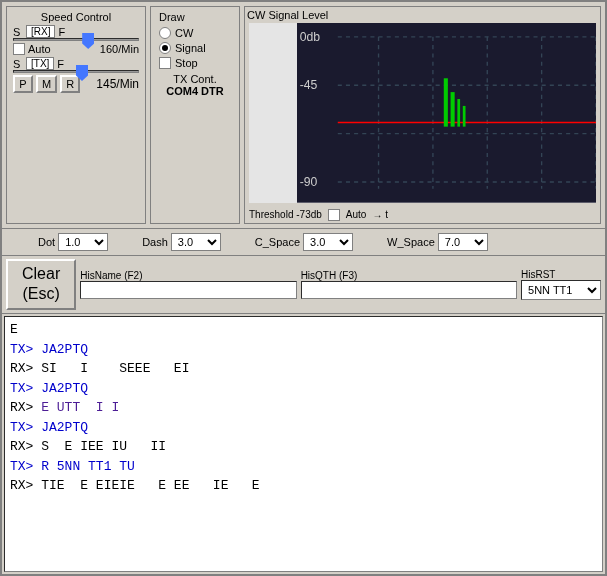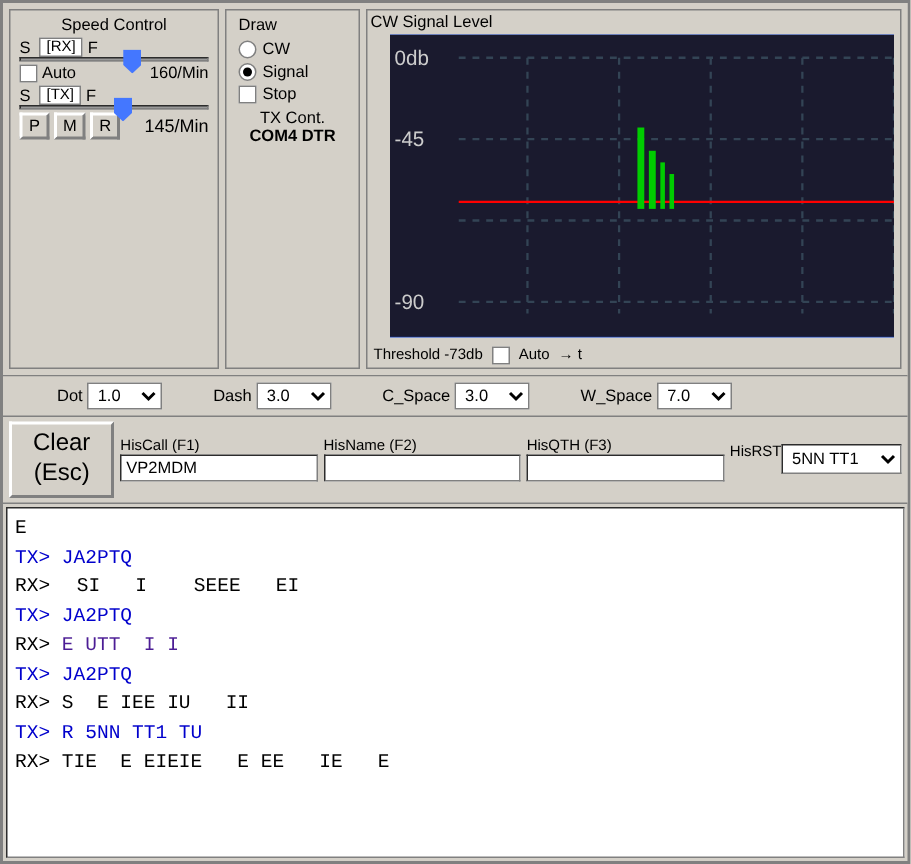--- a/index.html
+++ b/index.html
@@ -163,24 +163,25 @@
       flex-direction: column;
     }
 
     .cw-signal-title {
       font-size: 11px;
       padding: 2px;
     }
 
     .signal-chart {
       flex: 1;
-      background: #1d4ed8;
+      background: #e5e5e5;
       position: relative;
-      margin: 0 4px 4px 15px;
+      margin: 0 4px 4px 4px;
       overflow: hidden;
+      padding-left: 48px;
     }
 
     
     .timing-panel {
       display: flex;
       align-items: center;
       padding: 4px 8px;
       gap: 6px;
       background: #d4d0c8;
       border-bottom: 1px solid #808080;
@@ -444,44 +445,40 @@
     </div>
   </div>
 
   <div class="call-panel">
     <button class="clear-btn">
       <span>Clear</span><br>
       <span>(Esc)</span>
     </button>
 
     <div class="call-group">
-      <span class="call-label">HisCall (F1)</span>
-      <input type="text" class="call-input" value="VP2MDM" style="">
-    </div>
-    <div class="call-group">
       <span class="call-label">HisName (F2)</span>
       <input type="text" class="call-input" value="" style="">
     </div>
     <div class="call-group">
       <span class="call-label">HisQTH (F3)</span>
       <input type="text" class="call-input" value="" style="">
     </div>
-    <div style="display:flex; flex-direction:row;">
+    <div style="display:flex; flex-direction:column;">
       <span class="call-label">HisRST</span>
       <select class="rst-select">
         <option>5NN TT1</option>
       </select>
     </div>
   </div>
 
   <div class="log-area" id="log-area">
 
   <div class="log-line" style="color: black;">E</div>
       <div class="log-line"><span style="color: rgb(0, 0, 204);">TX&gt; </span><span style="color: rgb(0, 0, 204);">JA2PTQ</span></div>
-      <div class="log-line"><span style="color: black;">RX&gt; </span><span style="color: black; margin-left: 10px;">SI   I    SEEE   EI</span></div>
+      <div class="log-line"><span style="color: black;">RX&gt; </span><span style="color: black;">SI   I    SEEE   EI</span></div>
       <div class="log-line"><span style="color: rgb(0, 0, 204);">TX&gt; </span><span style="color: rgb(0, 0, 204);">JA2PTQ</span></div>
       <div class="log-line"><span style="color: black;">RX&gt; </span><span style="color: #4c1d95;">E UTT  I I</span></div>
       <div class="log-line"><span style="color: rgb(0, 0, 204);">TX&gt; </span><span style="color: rgb(0, 0, 204);">JA2PTQ</span></div>
       <div class="log-line"><span style="color: black;">RX&gt; </span><span style="color: black;">S  E IEE IU   II</span></div>
       <div class="log-line"><span style="color: rgb(0, 0, 204);">TX&gt; </span><span style="color: rgb(0, 0, 204);">R 5NN TT1 TU</span></div>
       <div class="log-line"><span style="color: black;">RX&gt; </span><span style="color: black;">TIE  E EIEIE   E EE   IE   E</span></div>
     </div>
 
 </div>
 

